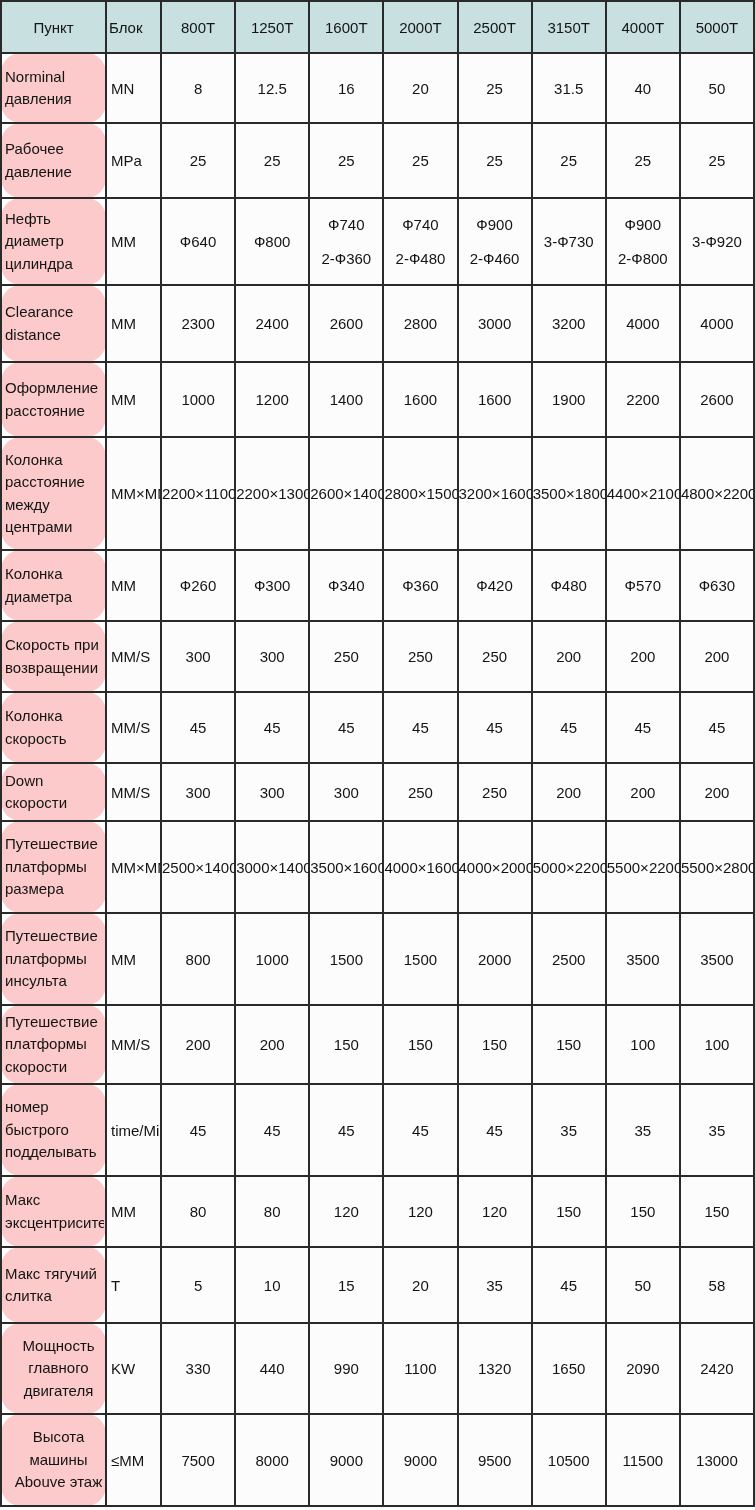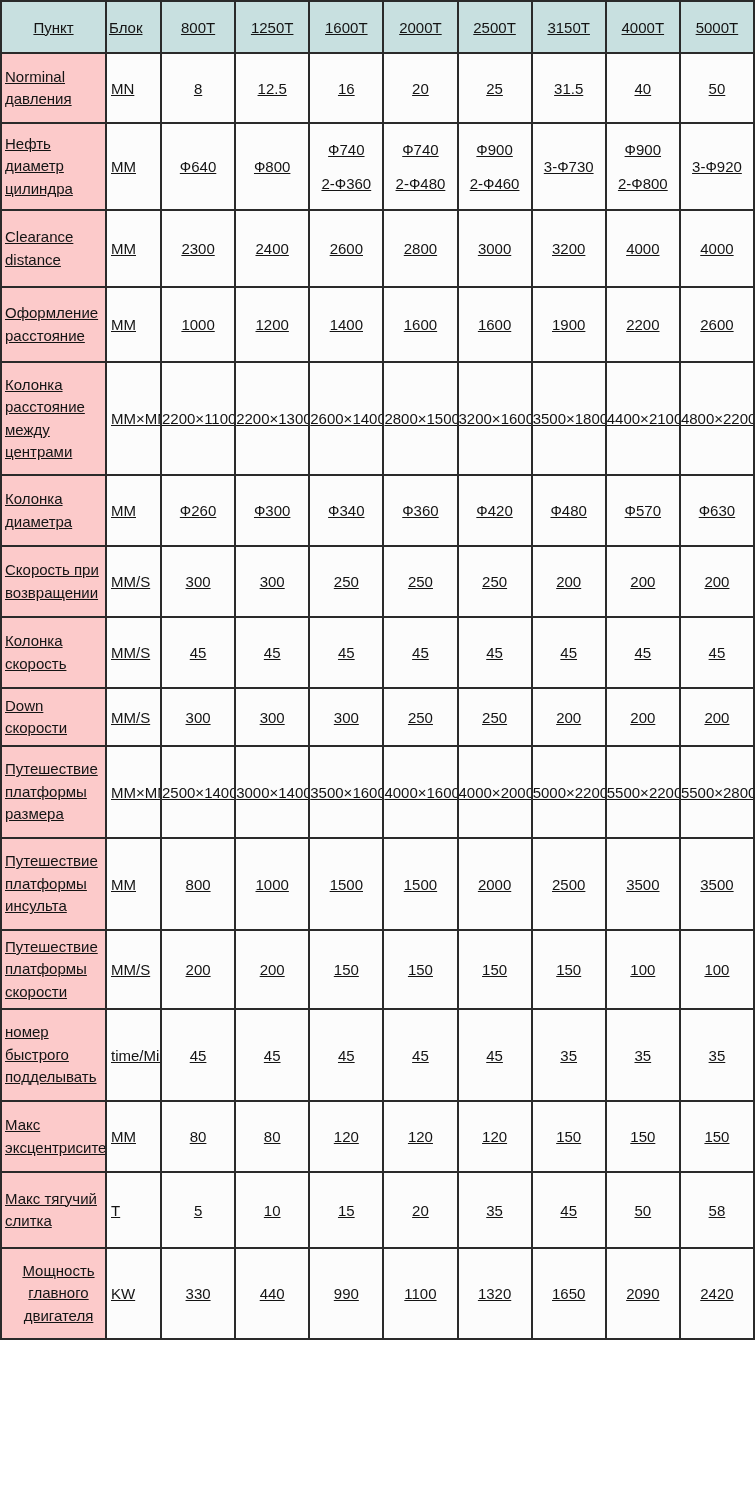--- a/index.html
+++ b/index.html
@@ -13,21 +13,20 @@
   body{
     font-family:"Liberation Sans", sans-serif;
     font-size:15px;
     color:var(--text);
     width:755px;
   }
   table{
     border-collapse:collapse;
     width:755px;
     table-layout:fixed;
-    text-decoration:underline;
   }
   th,td{
     border:2px solid var(--border);
     vertical-align:middle;
     overflow:hidden;
   }
   thead tr{height:52px;}
   th{
     background:var(--header-bg);
     font-weight:normal;
@@ -36,20 +35,21 @@
   }
   th.left{
     text-align:left;
     padding-left:2px;
   }
   td.label{
     background:var(--label-bg);
     text-align:left;
     padding:2px 1px 2px 3px;
     line-height:1.5;
+    border-radius:20px;
   }
   td.label.center{
     text-align:center;
     padding-left:11px;
   }
   td.unit{
     background:var(--cell-bg);
     text-align:left;
     padding-left:4px;
     white-space:nowrap;
@@ -97,20 +97,32 @@
         <td class="unit">MN</td>
         <td class="val">8</td>
         <td class="val">12.5</td>
         <td class="val">16</td>
         <td class="val">20</td>
         <td class="val">25</td>
         <td class="val">31.5</td>
         <td class="val">40</td>
         <td class="val">50</td>
       </tr>
+      <tr style="height: 75px;">
+        <td class="label">Рабочее давление</td>
+        <td class="unit">MPa</td>
+        <td class="val">25</td>
+        <td class="val">25</td>
+        <td class="val">25</td>
+        <td class="val">25</td>
+        <td class="val">25</td>
+        <td class="val">25</td>
+        <td class="val">25</td>
+        <td class="val">25</td>
+      </tr>
       <tr style="height: 87px;">
         <td class="label">Нефть диаметр цилиндра</td>
         <td class="unit">MM</td>
         <td class="val">
           <div class="line">Ф640</div>
         </td>
         <td class="val">
           <div class="line">Ф800</div>
         </td>
         <td class="val">
@@ -297,14 +309,26 @@
         <td class="unit">KW</td>
         <td class="val">330</td>
         <td class="val">440</td>
         <td class="val">990</td>
         <td class="val">1100</td>
         <td class="val">1320</td>
         <td class="val">1650</td>
         <td class="val">2090</td>
         <td class="val">2420</td>
       </tr>
+      <tr style="height: 92px;">
+        <td class="label center">Высота машины Abouve этаж</td>
+        <td class="unit">≤MM</td>
+        <td class="val">7500</td>
+        <td class="val">8000</td>
+        <td class="val">9000</td>
+        <td class="val">9000</td>
+        <td class="val">9500</td>
+        <td class="val">10500</td>
+        <td class="val">11500</td>
+        <td class="val">13000</td>
+      </tr>
     </tbody>
 </table>
 
 </body></html>

